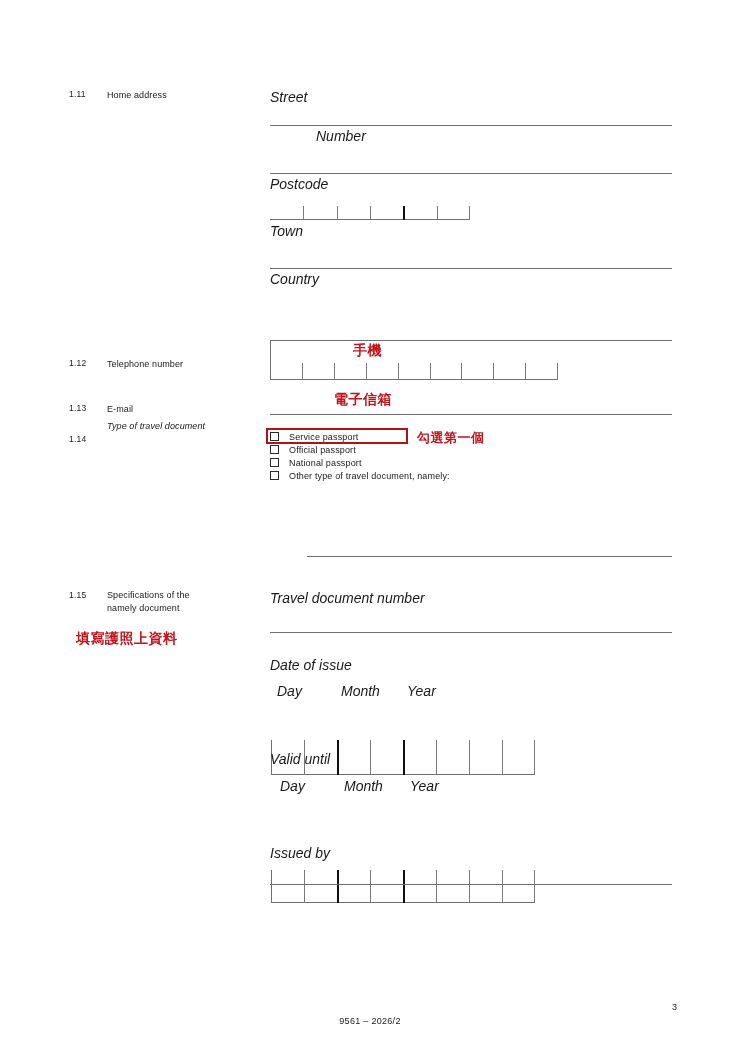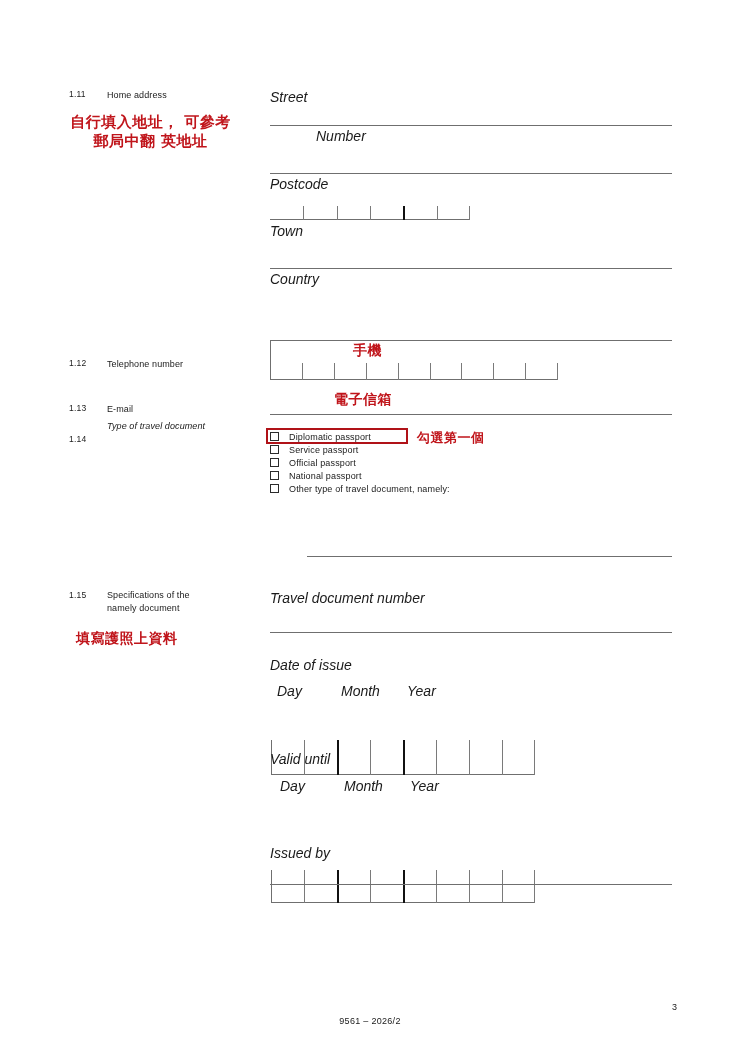--- a/index.html
+++ b/index.html
@@ -141,23 +141,20 @@
   }
 </style>
 </head>
 <body>
 
 <div class="page">
 
   <div class="abs item-no" style="left:69px; top:89px;">1.11</div>
   <div class="abs item-label" style="left:107px; top:89px;">Home address</div>
 
-  <div class="abs annot annot-addr" style="left:68px; top:113px;">自行填入地址，
-可參考郵局中翻
-英地址</div>
 
   <div class="abs field-label" style="left:270px; top:89px;">Street</div>
   <div class="abs rule" style="left:270px; top:125px; width:402px;"></div>
 
   <div class="abs field-label" style="left:276px; top:128px;margin-left:40px;">Number</div>
   <div class="abs rule" style="left:270px; top:173px; width:402px;"></div>
 
   <div class="abs field-label" style="left:270px; top:176px;">Postcode</div>
   <div class="abs comb" style="left:270px; top:200px; width:200px; height:20px;">
     <div class="baseline"></div>
@@ -198,24 +195,20 @@
   <div class="abs annot annot-mid" style="left:334px; top:390px;">電子信箱</div>
   <div class="abs rule" style="left:270px; top:414px; width:402px;"></div>
 
   <div class="abs item-no" style="left:69px; top:434px;">1.14</div>
   <div class="abs item-label" style="left:107px; top:420px;font-style:italic;">Type of travel document</div>
 
   <div class="abs" style="left:270px; top:430px; width:300px;">
 
     <div class="chk-row">
       <span class="chk-box"></span>
-      <span class="chk-text">Diplomatic passport</span>
-    </div>
-    <div class="chk-row">
-      <span class="chk-box"></span>
       <span class="chk-text">Service passport</span>
     </div>
     <div class="chk-row">
       <span class="chk-box"></span>
       <span class="chk-text">Official passport</span>
     </div>
     <div class="chk-row">
       <span class="chk-box"></span>
       <span class="chk-text">National passport</span>
     </div>

